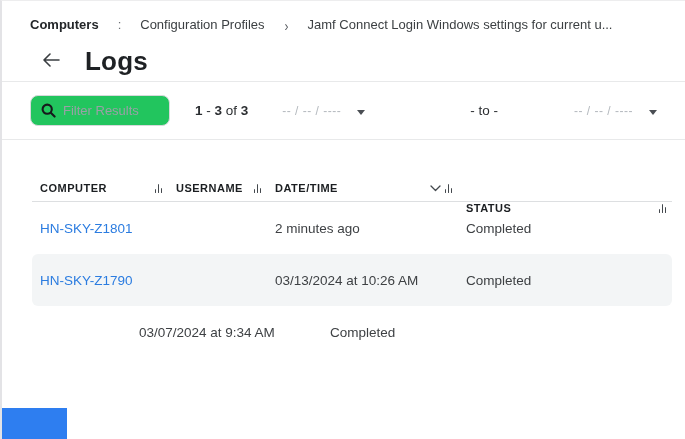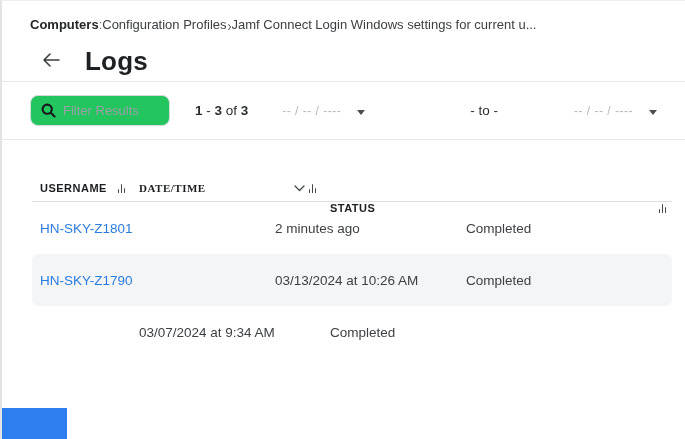--- a/index.html
+++ b/index.html
@@ -6,21 +6,21 @@
   html, body { width: 685px; height: 439px; background: #fff; overflow: hidden; }
   body { font-family: "Liberation Sans", "DejaVu Sans", sans-serif; color: #26292c; }
 
   .page {
     position: relative; width: 685px; height: 439px; background: #fff;
     border-left: 2px solid #e3e3e6; border-top: 1px solid #ededee;
   }
 
   
   .breadcrumb { padding: 16px 10px 0 28px; font-size: 13px; color: #3c4043;
-    white-space: nowrap; display: flex; align-items: flex-end; gap: 0; }
+    white-space: nowrap; display: flex; align-items: flex-end; gap: 19px; }
   .breadcrumb .crumb { cursor: pointer; }
   .breadcrumb .crumb.bold { font-weight: 700; color: #232629; }
   .breadcrumb .sep { color: #6d7175; }
   .breadcrumb .sep.chev { font-size: 15px; line-height: 13px; color: #55595e; transform: scaleX(0.8); }
 
   
   .titlebar { display: flex; align-items: center; gap: 23px; padding: 9px 28px 0 38px; height: 49px; }
   .back-btn { background: none; border: none; cursor: pointer; width: 22px; height: 22px;
     display: flex; align-items: center; justify-content: center; padding: 0; }
   .page-title { font-size: 26px; font-weight: 700; letter-spacing: 0.2px; color: #1e2124; }
@@ -49,21 +49,21 @@
   
   .table { padding: 0 13px 0 30px; }
   .thead { display: flex; align-items: center; margin-top: 35px; height: 27px;
     border-bottom: 1px solid #dddfe1; }
   .th { display: flex; align-items: center; font-size: 11px; font-weight: 700;
     letter-spacing: 0.5px; color: #1b1e21; }
   .th .label { padding-left: 8px; }
   .th .icons { margin-left: auto; display: flex; align-items: center; gap: 4px; padding-right: 6px; }
   .col-computer { width: 136px; }
   .col-username { width: 99px; }
-  .col-datetime { width: 191px; font-family: Liberation Serif, serif; }
+  .col-datetime { width: 191px; }
   .col-status   { flex: 1; margin-top: 39px; }
 
   .bars { display: inline-flex; align-items: flex-end; gap: 1.5px; height: 10px; }
   .bars i { display: block; width: 1.5px; background: #43484d; border-radius: 1px; }
   .bars i:nth-child(1) { height: 4px; }
   .bars i:nth-child(2) { height: 9px; }
   .bars i:nth-child(3) { height: 5.5px; }
 
   .row { display: flex; align-items: center; height: 52px; font-size: 13.5px; color: #3e4144; }
   .row.stripe { background: #f3f5f6; border-radius: 6px; }
@@ -132,20 +132,30 @@
     <div class="datepick second">
       <span class="ph">-- / -- / ----</span>
       <span class="caret"></span>
     </div>
   </div>
 
   <div class="divider"></div>
 
   <div class="table">
     <div class="thead">
+      <div class="th col-computer">
+        <span class="label">COMPUTER</span>
+        <span class="icons">
+            <span class="bars">
+              <i></i>
+              <i></i>
+              <i></i>
+            </span>
+          </span>
+      </div>
       <div class="th col-username">
         <span class="label">USERNAME</span>
         <span class="icons">
             <span class="bars">
               <i></i>
               <i></i>
               <i></i>
             </span>
           </span>
       </div>

